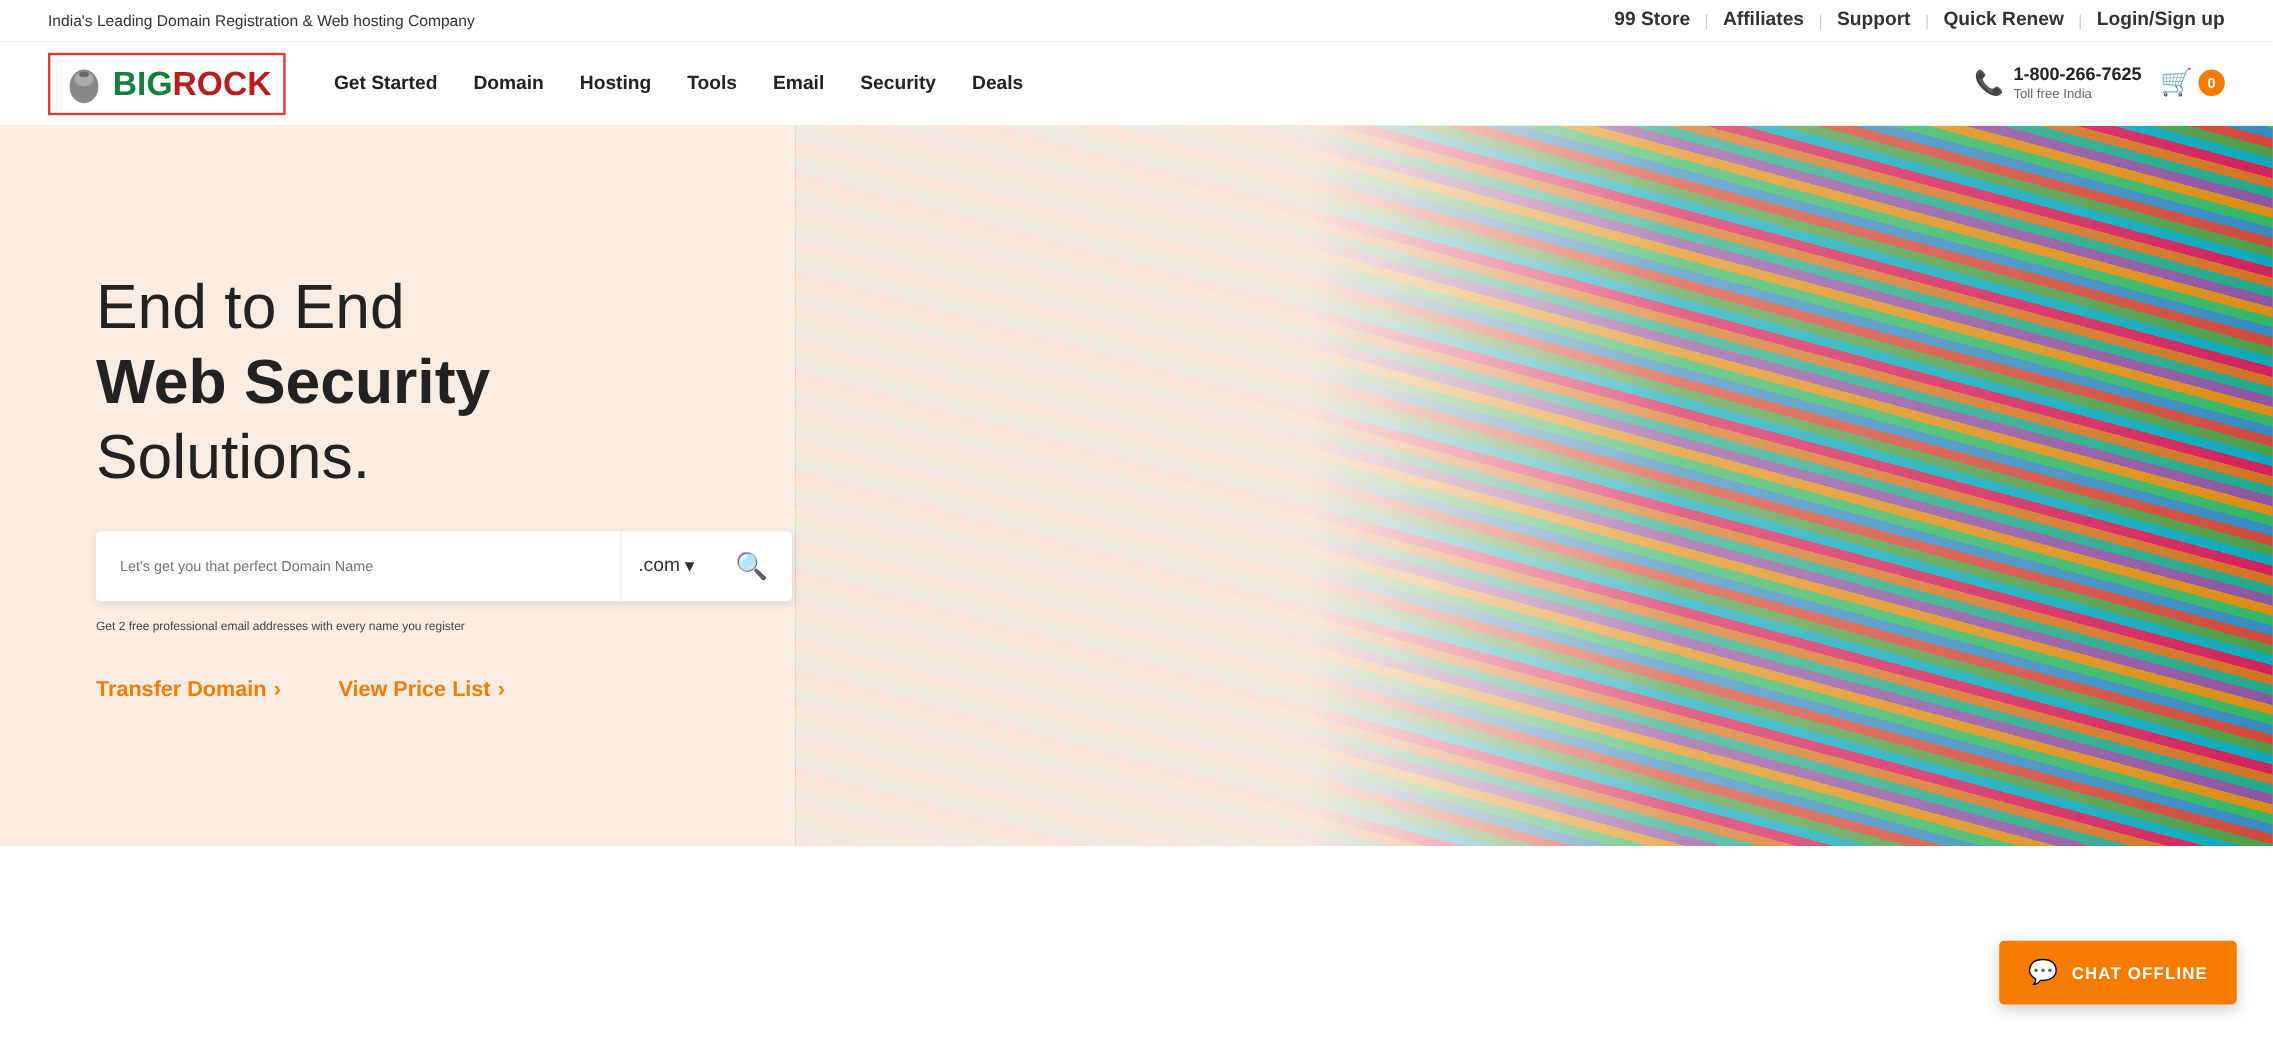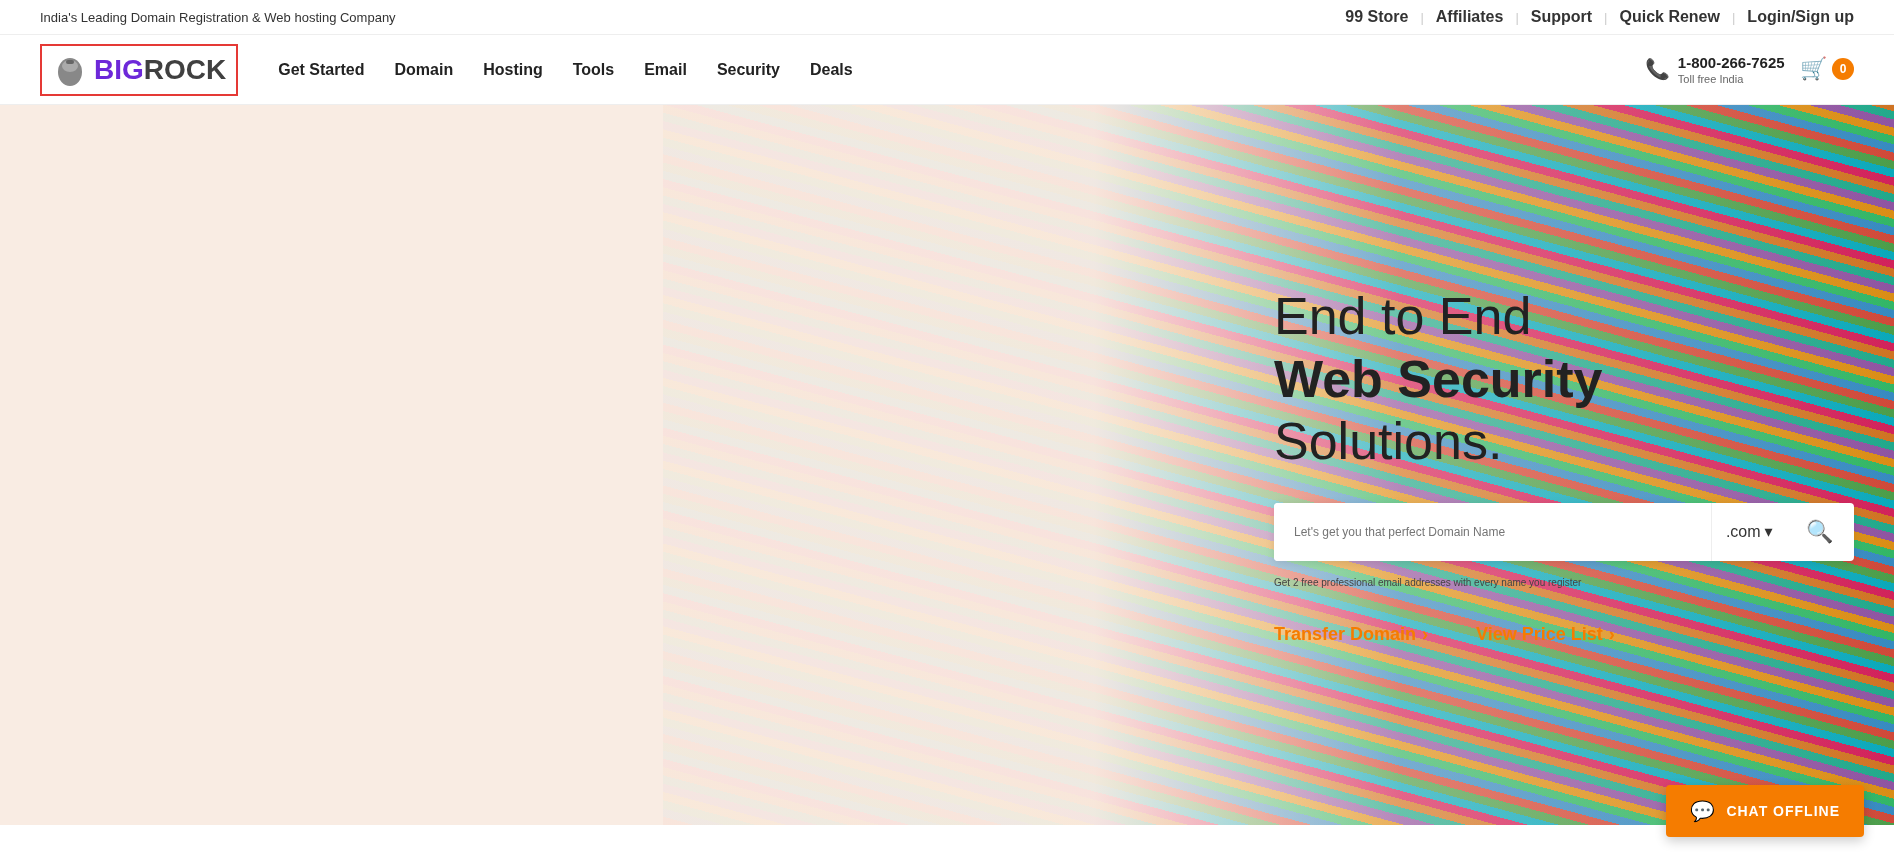--- a/index.html
+++ b/index.html
@@ -52,22 +52,22 @@
     }
     .logo-icon {
       width: 36px;
       height: 36px;
       margin-right: 6px;
     }
     .logo-text {
       font-size: 28px;
       font-weight: 900;
     }
-    .logo-big { color: #6d28d9; }
-    .logo-rock { color: #404040; }
+    .logo-big { color: #15803d; }
+    .logo-rock { color: #b91c1c; }
     .nav-links {
       display: flex;
       align-items: center;
       gap: 30px;
       flex: 1;
     }
     .nav-link {
       font-size: 16px;
       font-weight: 600;
       color: #222;
@@ -112,26 +112,25 @@
       display: flex;
       align-items: center;
       justify-content: center;
       font-weight: 700;
     }
 
     
     .hero {
       position: relative;
       width: 100%;
-      height: 720px;
+      height: 600px;
       background: linear-gradient(to right, #f9ece3 0%, #f9ece3 50%, #b8a89a 60%, #7a6a5a 75%, #4a3a2a 100%);
       overflow: hidden;
       display: flex;
       align-items: center;
-      justify-content: flex-end;
     }
     .hero-colorful {
       position: absolute;
       right: 0;
       top: 0;
       width: 65%;
       height: 100%;
       background: 
         repeating-linear-gradient(
           15deg,

